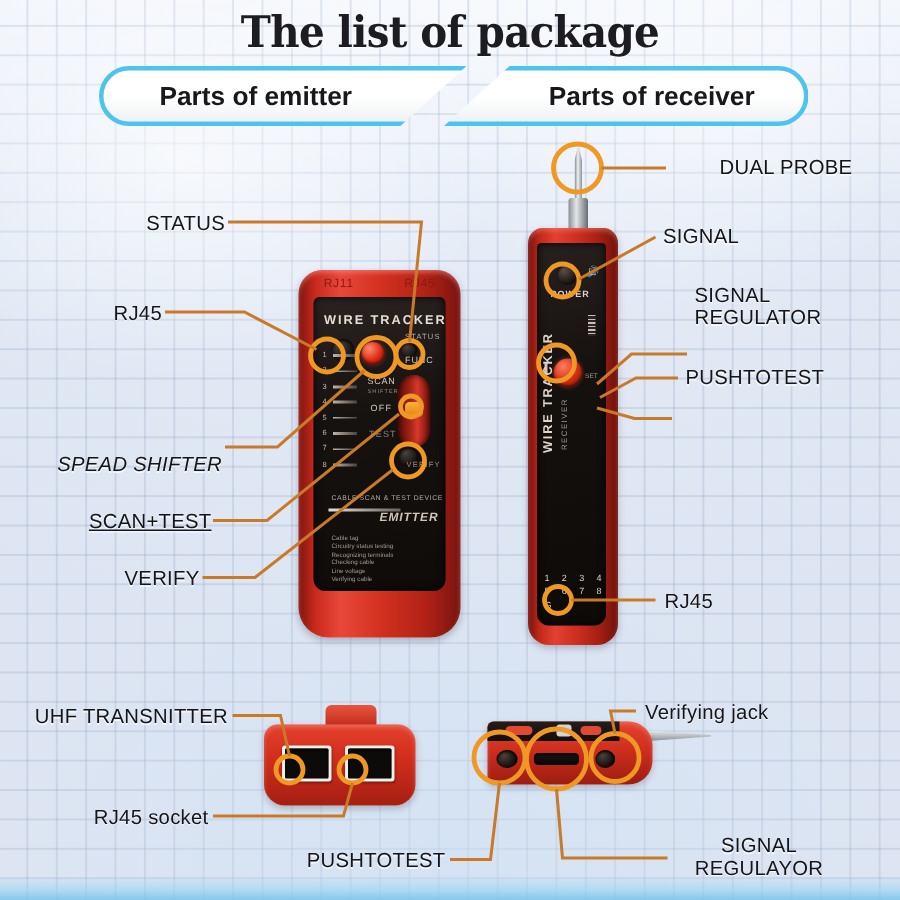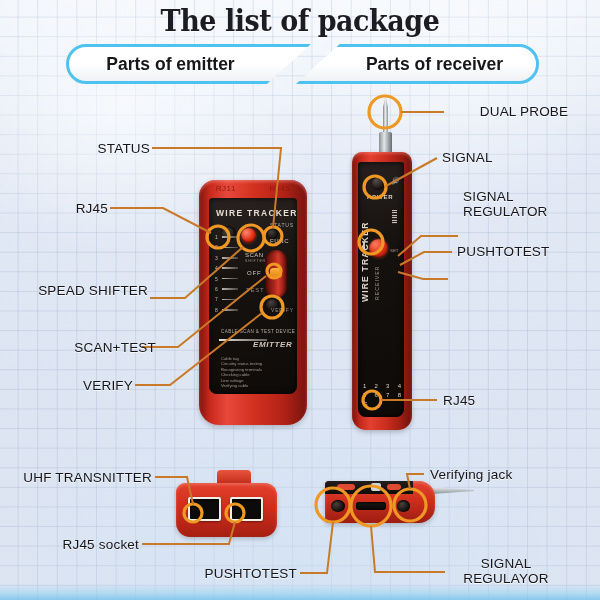--- a/index.html
+++ b/index.html
@@ -427,22 +427,22 @@
 
     <path class="lead" d="M155,477 L187,477 L193,504"></path>
     <path class="lead" d="M142,544 L229,544 L235,522"></path>
     <path class="lead" d="M300,573 L327,573 L333,522"></path>
     <path class="lead" d="M424,474 L407,474 L410,489"></path>
     <path class="lead" d="M371,526 L375,572 L445,572"></path>
   </svg>
 
   <div class="lbl r" style="left:0;top:141px;width:150px;">STATUS</div>
   <div class="lbl r" style="left:0;top:201px;width:108px;">RJ45</div>
-  <div class="lbl r" style="left:0;top:283px;width:148px;">SPEAD SHIFTER</div>
-  <div class="lbl r" style="left:16px;top:340px;width:140px;">SCAN+TEST</div>
+  <div class="lbl r" style="left:0;top:302px;width:148px;font-style:italic;">SPEAD SHIFTER</div>
+  <div class="lbl r" style="left:1px;top:340px;width:140px;text-decoration:underline;">SCAN+TEST</div>
   <div class="lbl r" style="left:0;top:378px;width:133px;">VERIFY</div>
 
   <div class="lbl l" style="left:449px;top:104px;width:150px;text-align:center;">DUAL PROBE</div>
   <div class="lbl l" style="left:442px;top:150px;width:150px;">SIGNAL</div>
   <div class="lbl l" style="left:463px;top:189px;width:135px;">SIGNAL
 REGULATOR</div>
   <div class="lbl l" style="left:457px;top:244px;width:140px;">PUSHTOTEST</div>
   <div class="lbl l" style="left:443px;top:393px;width:100px;">RJ45</div>
 
   <div class="lbl r" style="left:0;top:470px;width:152px;">UHF TRANSNITTER</div>

